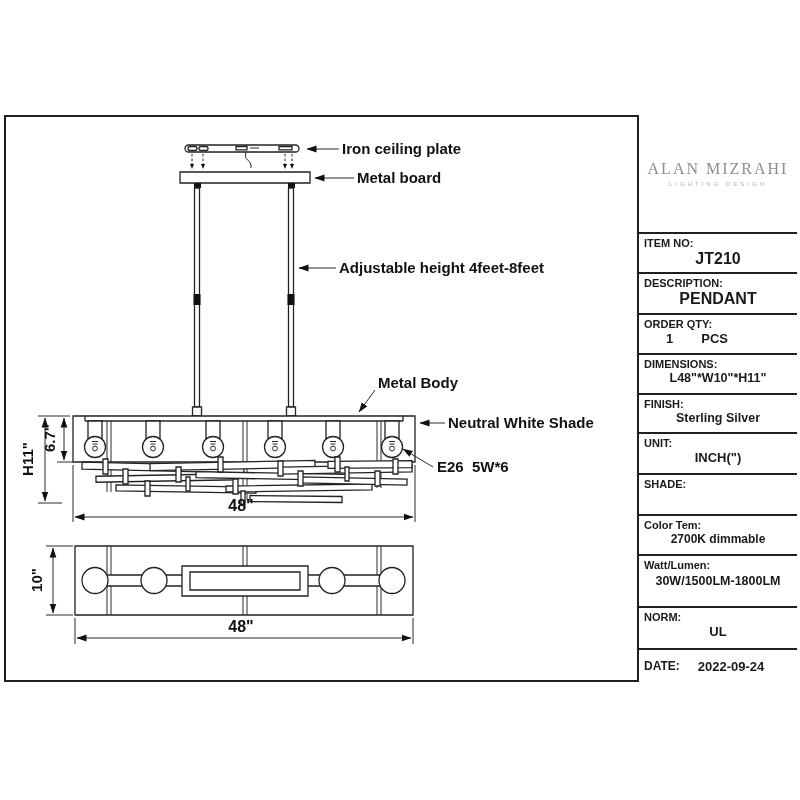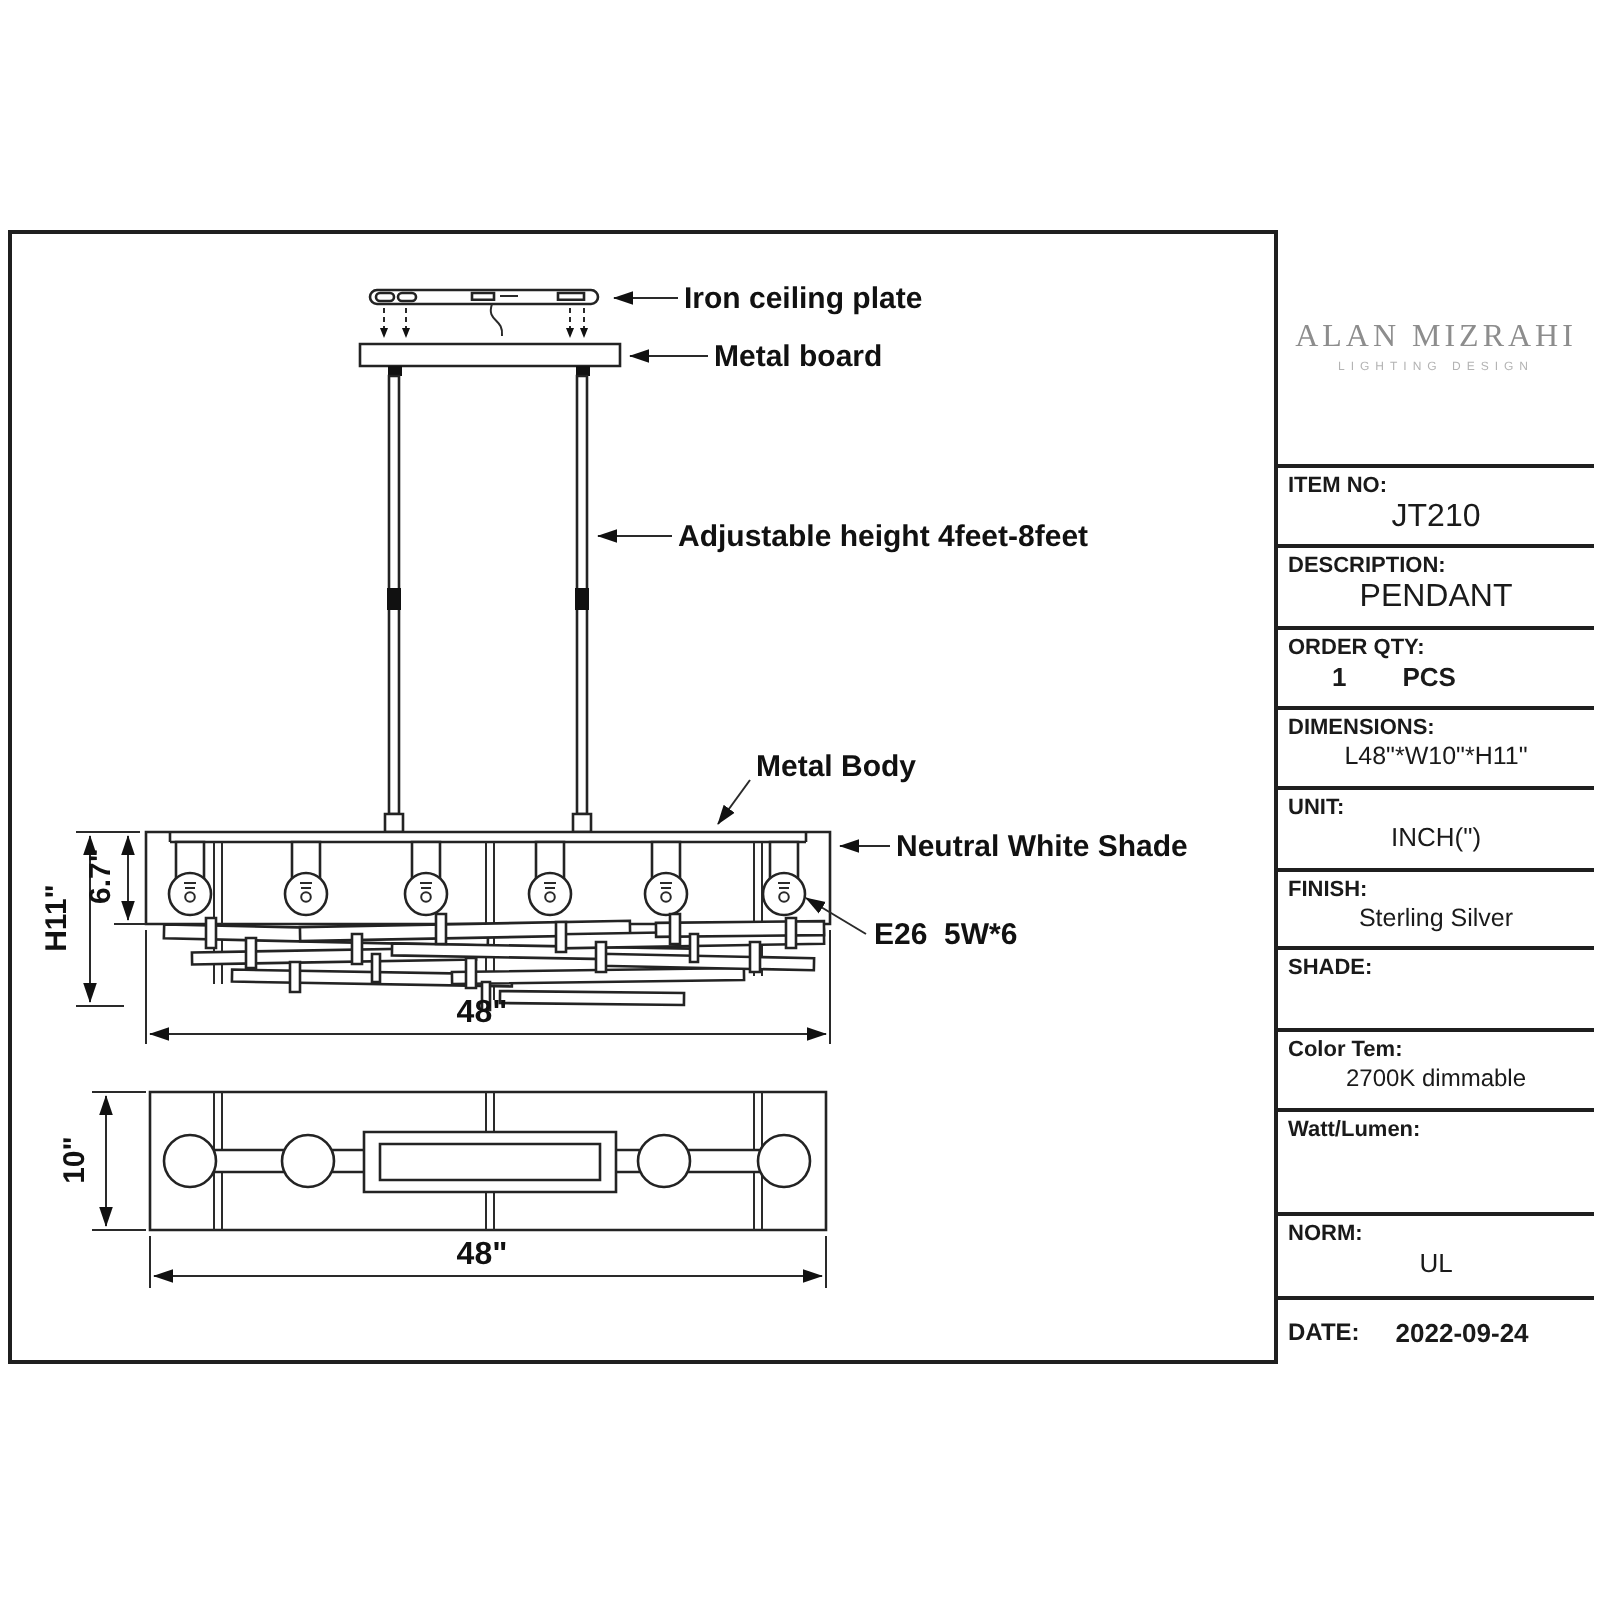--- a/index.html
+++ b/index.html
@@ -39,21 +39,21 @@
   .logo-tagline{
     font-family:"Liberation Sans",sans-serif;font-size:6px;letter-spacing:3px;
     color:#b3b3b3;margin-top:3px;white-space:nowrap;
   }
   .tb-row{
     box-sizing:border-box;border-top:2px solid #1f1f1f;
     padding:3px 5px 16px 5px;display:flex;flex-direction:column;
   }
   .tb-label{font-size:11px;font-weight:bold;line-height:13px;}
   .tb-value{
-    font-size:12.5px;font-weight:normal;text-align:center;flex:1;
+    font-size:12.5px;font-weight:bold;text-align:center;flex:1;
     display:flex;align-items:center;justify-content:center;white-space:nowrap;
   }
   .tb-value.big{font-size:16px;}
   .qty-line{display:flex;flex:1;align-items:center;font-size:13px;font-weight:bold;}
   .qty-num{margin-left:22px;}
   .qty-unit{margin-left:28px;}
   .date-row{
     box-sizing:border-box;border-top:2px solid #1f1f1f;flex:1;
     display:flex;align-items:center;padding:0 5px;
   }
@@ -285,41 +285,42 @@
       <span class="qty-num">1</span>
       <span class="qty-unit">PCS</span>
     </div>
   </div>
 
   <div class="tb-row" style="height:40px">
     <div class="tb-label">DIMENSIONS:</div>
     <div class="tb-value">L48"*W10"*H11"</div>
   </div>
 
+  <div class="tb-row" style="height:39px">
+    <div class="tb-label">FINISH:</div>
+    <div class="tb-value">Sterling Silver</div>
+  </div>
+
   <div class="tb-row" style="height:41px">
     <div class="tb-label">UNIT:</div>
     <div class="tb-value" style="font-size:13px">INCH(")</div>
   </div>
 
-  <div class="tb-row" style="height:39px">
-    <div class="tb-label">FINISH:</div>
-    <div class="tb-value">Sterling Silver</div>
-  </div>
-
   <div class="tb-row" style="height:41px">
     <div class="tb-label">SHADE:</div>
   </div>
 
   <div class="tb-row" style="height:40px">
     <div class="tb-label">Color Tem:</div>
     <div class="tb-value" style="font-size:12px">2700K dimmable</div>
   </div>
 
   <div class="tb-row" style="height:52px">
     <div class="tb-label">Watt/Lumen:</div>
+    <div class="tb-value">30W/1500LM-1800LM</div>
   </div>
 
   <div class="tb-row" style="height:42px">
     <div class="tb-label">NORM:</div>
     <div class="tb-value" style="font-size:13px">UL</div>
   </div>
 
   <div class="date-row">
     <span class="date-label">DATE:</span>
     <span class="date-value">2022-09-24</span>

